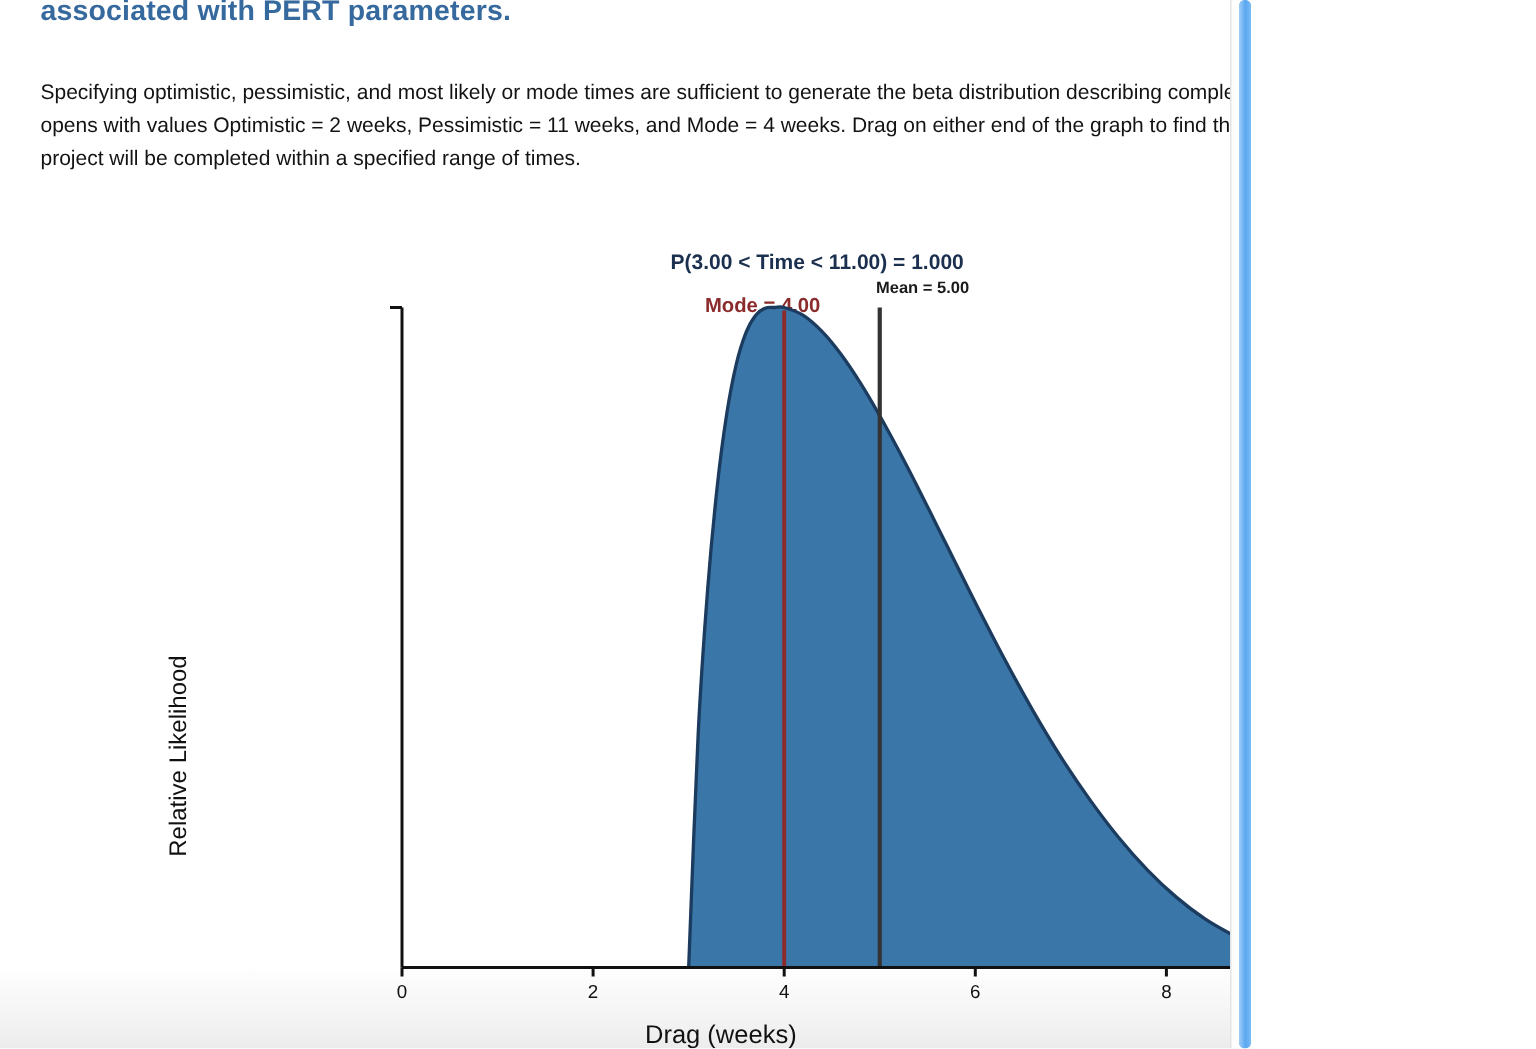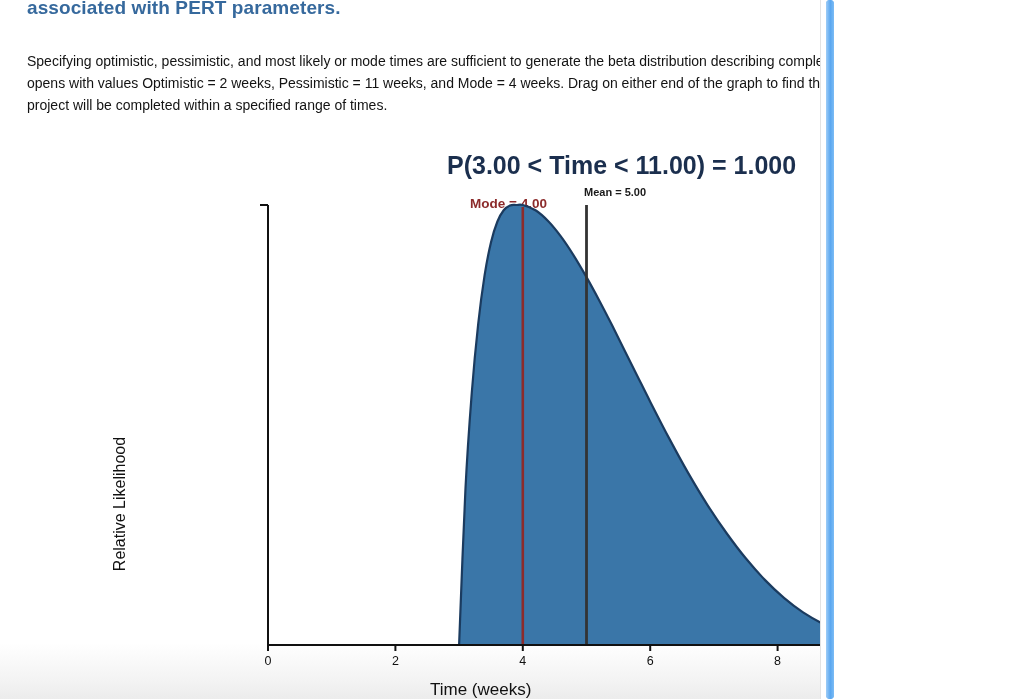--- a/index.html
+++ b/index.html
@@ -68,22 +68,22 @@
     position: absolute;
     left: 0;
     top: 140px;
     width: 1000px;
     height: 545px;
   }
 
   .chart-title {
     position: absolute;
     left: 447px;
-    top: 11px;
-    font-size: 25px;
+    top: 26px;
+    font-size: 14px;
     font-weight: bold;
     color: #1b2f4e;
     white-space: nowrap;
   }
   .mode-label {
     position: absolute;
     left: 440px;
     top: 56px;
     font-size: 13.5px;
     font-weight: bold;
@@ -176,21 +176,21 @@
     <div id="xtick-labels">
         <div class="tick-label" style="left: 253px; top: 514px;">0</div>
         <div class="tick-label" style="left: 380.4px; top: 514px;">2</div>
         <div class="tick-label" style="left: 507.8px; top: 514px;">4</div>
         <div class="tick-label" style="left: 635.2px; top: 514px;">6</div>
         <div class="tick-label" style="left: 762.6px; top: 514px;">8</div>
         <div class="tick-label" style="left: 890px; top: 514px;">12</div>
       </div>
 
     <div class="ylabel">Relative Likelihood</div>
-    <div class="xlabel">Time (weeks)</div>
+    <div class="xlabel">Drag (weeks)</div>
   </div>
 
   <div class="scroll-strip">
     <div class="scroll-thumb">
       <div class="scroll-thumb-inner"></div>
     </div>
   </div>
 
 </div>
 

